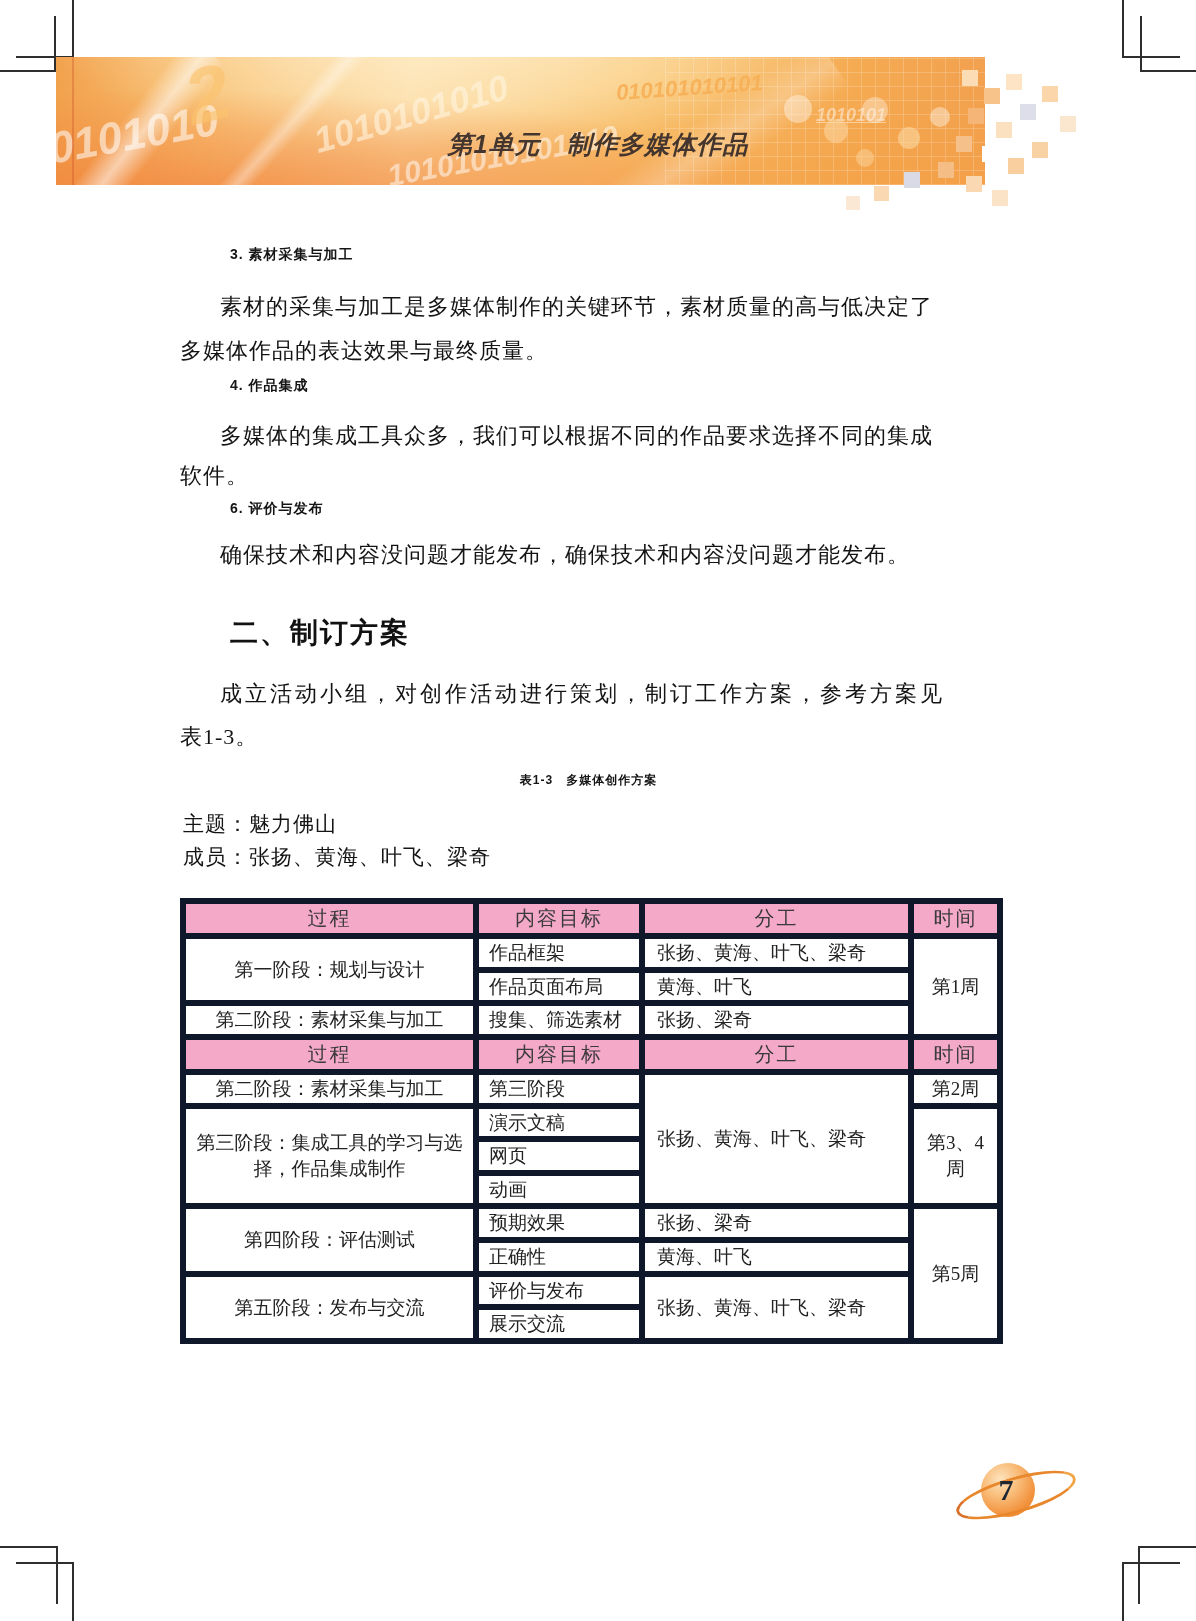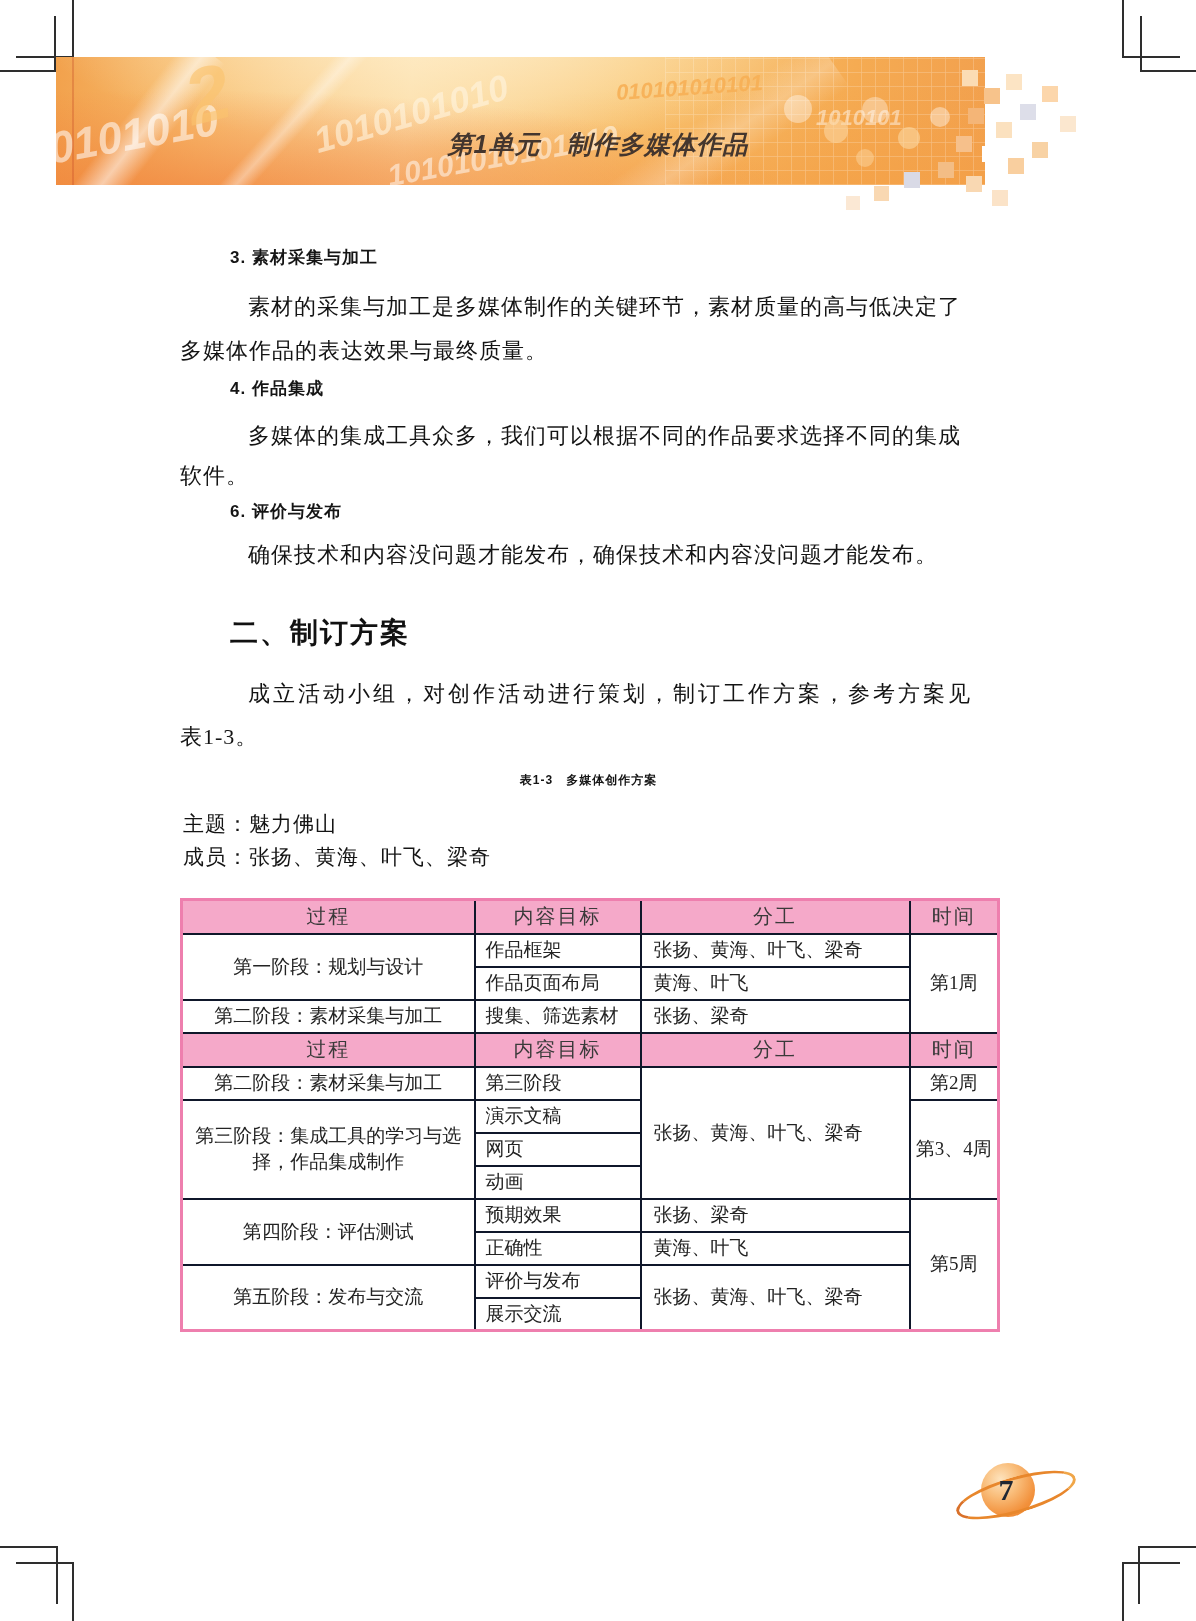--- a/index.html
+++ b/index.html
@@ -35,44 +35,44 @@
     font-family:"Liberation Sans","DejaVu Sans",sans-serif;
     font-style:italic;font-weight:bold;font-size:25px;color:#44362e;letter-spacing:1px;
   }
   .sq{position:absolute;}
   .regline{position:absolute;left:72px;top:57px;width:2px;height:128px;background:rgba(195,70,35,.30);}
 
   
   .h-sub{
     position:absolute;left:230px;
     font-family:"Liberation Sans","DejaVu Sans",sans-serif;
-    font-weight:bold;font-size:17px;color:#151515;letter-spacing:1px;
+    font-weight:bold;font-size:14px;color:#151515;letter-spacing:1px;
   }
   .bodyline{position:absolute;font-size:22px;color:#141414;letter-spacing:1px;white-space:nowrap;}
-  .indent{left:248px;text-align:right;} .flush{left:180px;}
+  .indent{left:220px;text-align:right;} .flush{left:180px;}
   .h-big{
     position:absolute;left:230px;top:614px;
     font-family:"Liberation Sans","DejaVu Sans",sans-serif;
     font-weight:bold;font-size:28px;color:#111;letter-spacing:2px;
   }
   .wide{letter-spacing:3px;}
   .tbl-caption{
     position:absolute;left:180px;top:772px;width:817px;text-align:center;
     font-family:"Liberation Sans","DejaVu Sans",sans-serif;
     font-weight:bold;font-size:12px;color:#151515;letter-spacing:1px;
   }
   .meta-line{position:absolute;left:183px;font-size:21px;color:#141414;letter-spacing:1px;}
 
   
   .plan-table{
     position:absolute;left:180px;top:898px;width:817px;
     border-collapse:collapse;table-layout:fixed;
     font-family:"Liberation Serif","DejaVu Serif",serif;font-size:19px;color:#232323;
   }
-  .plan-table th,.plan-table td{border:2px solid #0f172a;overflow:hidden;}
+  .plan-table th,.plan-table td{border:6px solid #0f172a;overflow:hidden;}
   .plan-table{border:3px solid #ee7fae;}
   .plan-table th{
     background:#f5a9c9;font-weight:normal;text-align:center;
     font-size:20px;color:#3a3a3a;letter-spacing:2px;
   }
   .plan-table td{padding:1px 8px;vertical-align:middle;line-height:1.35;}
   td.c-stage{text-align:center;padding-left:8px;}
   td.c-goal{text-align:left;padding-left:10px;}
   td.c-who{text-align:left;padding-left:12px;}
   td.c-time{text-align:center;padding:1px 4px;}
@@ -129,21 +129,21 @@
   <div class="streak" style="left:60px;top:-30px;width:46px;height:220px;transform:rotate(38deg);"></div>
   <div class="streak" style="left:210px;top:-40px;width:26px;height:240px;transform:rotate(42deg);opacity:.7;"></div>
   <div class="streak" style="left:640px;top:-50px;width:60px;height:260px;transform:rotate(55deg);opacity:.45;"></div>
   <div class="banner-grid"></div>
 
   <span class="bin" style="left:-8px;top:52px;font-size:44px;color:rgba(255,255,255,.55);transform:rotate(-10deg);">0101010</span>
   <span class="bin" style="left:130px;top:-8px;font-size:78px;color:rgba(250,195,110,.65);transform:rotate(-14deg);">2</span>
   <span class="bin" style="left:255px;top:36px;font-size:36px;color:rgba(255,245,225,.6);transform:rotate(-16deg);">1010101010</span>
   <span class="bin" style="left:330px;top:82px;font-size:30px;color:rgba(255,255,255,.5);transform:rotate(-10deg);">10101010101010</span>
   <span class="bin" style="left:560px;top:18px;font-size:22px;color:rgba(246,175,85,.9);transform:rotate(-4deg);">010101010101</span>
-  <span class="bin" style="left:760px;top:48px;font-size:22px;color:rgba(255,255,255,.45);">1010101</span>
+  <span class="bin" style="left:760px;top:48px;font-size:18px;color:rgba(255,255,255,.45);text-decoration:underline;">1010101</span>
 
   <div class="deco-circle" style="left:728px;top:38px;width:28px;height:28px;background:rgba(255,255,255,.38);"></div>
   <div class="deco-circle" style="left:768px;top:62px;width:24px;height:24px;background:rgba(252,214,160,.6);"></div>
   <div class="deco-circle" style="left:806px;top:40px;width:26px;height:26px;background:rgba(255,255,255,.34);"></div>
   <div class="deco-circle" style="left:842px;top:70px;width:22px;height:22px;background:rgba(252,220,170,.55);"></div>
   <div class="deco-circle" style="left:874px;top:50px;width:20px;height:20px;background:rgba(255,255,255,.4);"></div>
   <div class="deco-circle" style="left:800px;top:92px;width:18px;height:18px;background:rgba(252,214,160,.5);"></div>
 </div>
 <div class="regline"></div>
 

